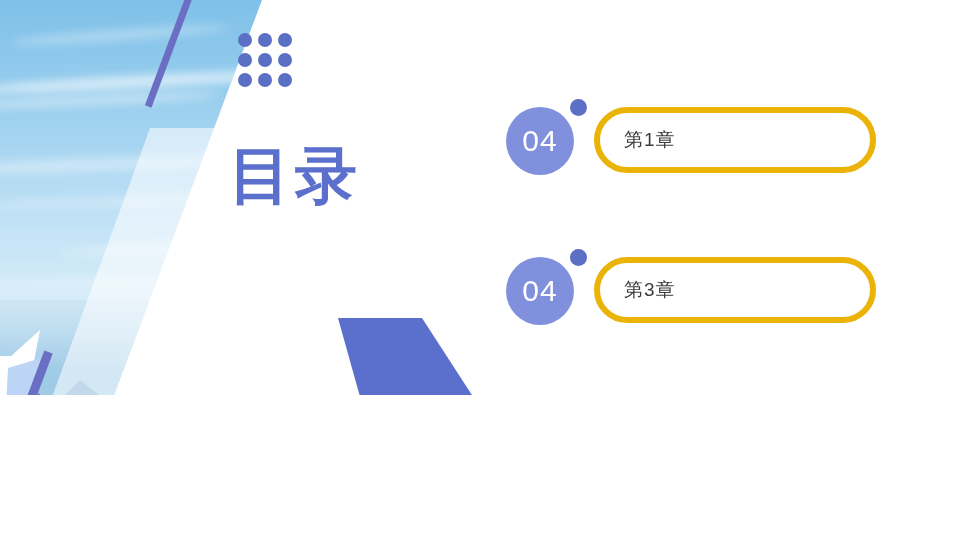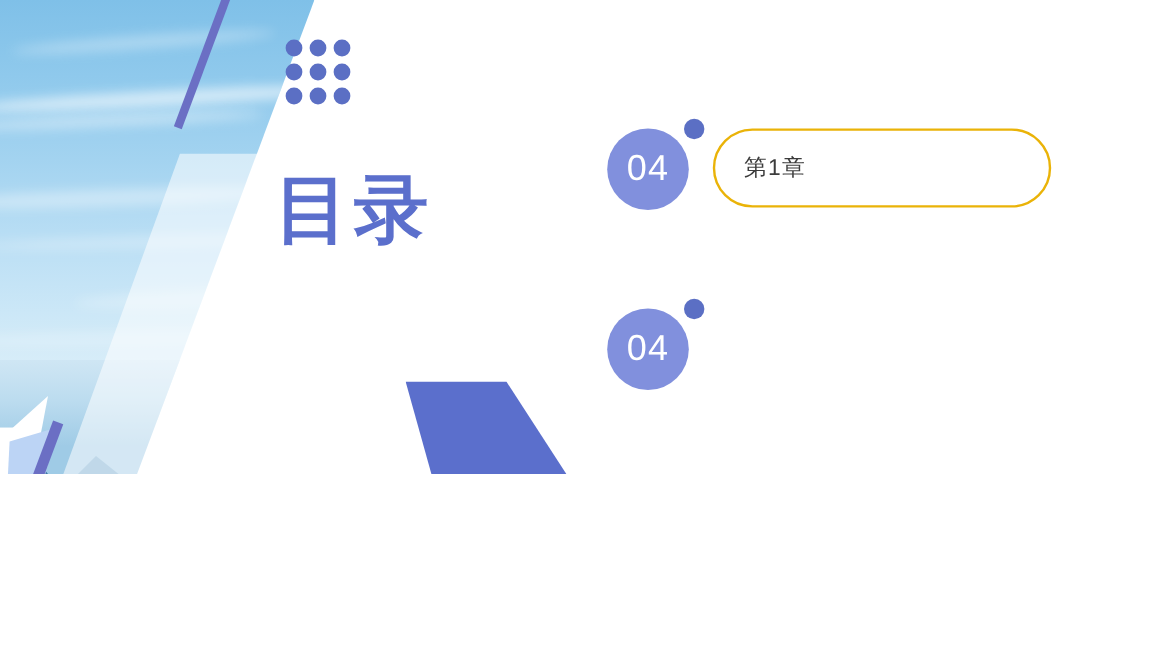--- a/index.html
+++ b/index.html
@@ -280,21 +280,21 @@
     border-radius: 50%;
     background: #5b6fc4;
   }
   .pill {
     position: absolute;
     left: 88px;
     top: 12px;
     width: 282px;
     height: 66px;
     box-sizing: border-box;
-    border: 2px solid #eab308;
+    border: 6px solid #eab308;
     border-radius: 33px;
     background: #ffffff;
     display: flex;
     align-items: center;
     padding-left: 24px;
   }
   .pill-label {
     font-size: 19px;
     color: #3c3c3c;
     letter-spacing: 1px;
@@ -376,17 +376,20 @@
       <span class="accent-dot"></span>
       <div class="pill">
         <span class="pill-label">第1章</span>
       </div>
     </div>
 
 
     <div class="chapter-row">
       <div class="num-circle">04</div>
       <span class="accent-dot"></span>
+      <div class="pill">
+        <span class="pill-label">第3章</span>
+      </div>
     </div>
 
   </div>
 
 </div>
 
 </body></html>

